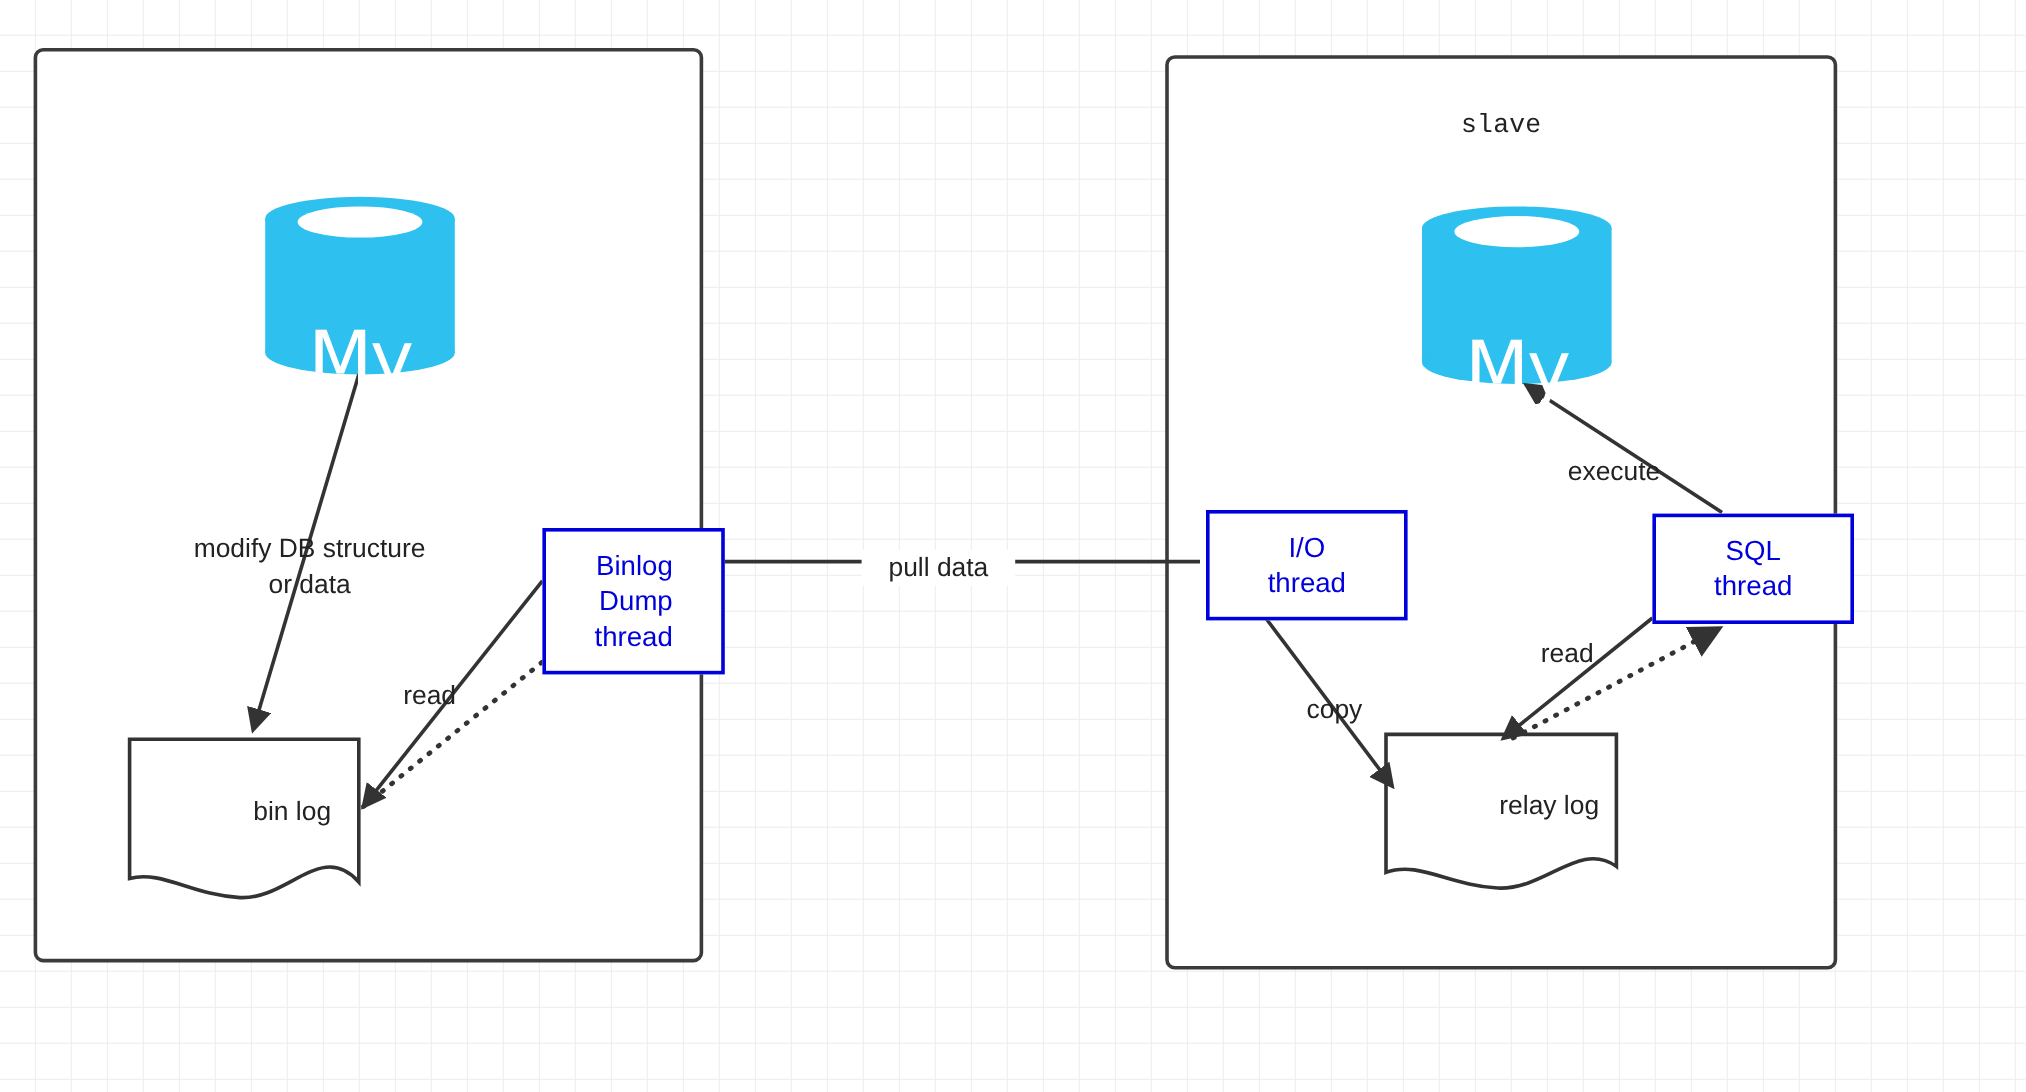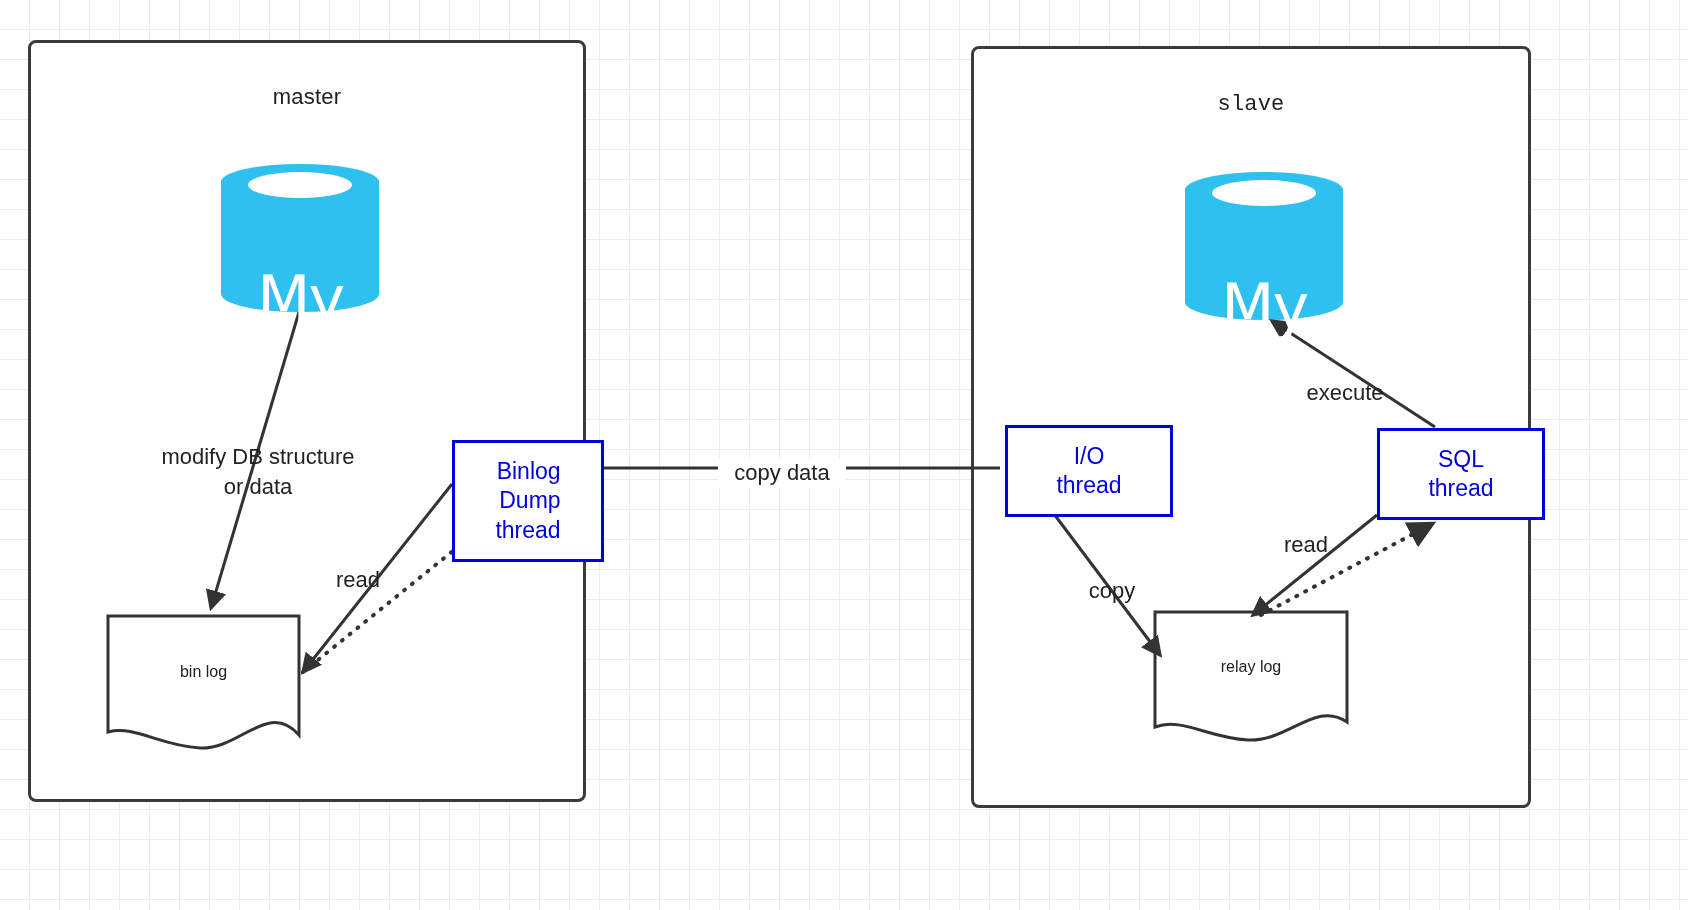--- a/index.html
+++ b/index.html
@@ -60,23 +60,24 @@
     position: absolute;
     font-size: 22px;
     color: #222222;
     text-align: center;
     white-space: pre-line;
     line-height: 1.35;
     background: transparent;
   }
   .doc-label {
     position: absolute;
-    font-size: 16px;
+    font-size: 22px;
     color: #222222;
     text-align: center;
+    margin-left: 40px;
   }
   .mysql-logo {
     position: absolute;
   }
   .mysql-logo .cyl-body {
     position: absolute;
     left: 0;
     top: 18px;
     width: 100%;
     height: calc(100% - 36px);
@@ -125,21 +126,20 @@
     line-height: 1;
     margin-top: 48px;
   }
 </style>
 </head>
 <body>
 
 <div id="canvas">
 
   <div class="container-box" style="left:28px; top:40px; width:558px; height:762px;"></div>
-  <div class="container-title" style="left:28px; top:84px; width:558px;">master</div>
 
   <div class="container-box" style="left:971px; top:46px; width:560px; height:762px;"></div>
   <div class="container-title" style="left:971px; top:92px; width:560px;font-family:Liberation Mono, monospace;">slave</div>
 
   <div class="mysql-logo" style="left:221px; top:164px; width:158px; height:148px;">
     <div class="cyl-body"></div>
     <div class="cyl-top"></div>
     <div class="cyl-bottom"></div>
     <div class="cyl-hole"></div>
     <div class="logo-text">My</div>
@@ -196,21 +196,21 @@
 
   <div class="doc-label" style="left:108px; top:663px; width:191px;">bin log</div>
 
   <div class="doc-label" style="left:1155px; top:658px; width:192px;">relay log</div>
 
   <div class="edge-label" style="left:128px; top:442px; width:260px;">modify DB structure
 or data</div>
 
   <div class="edge-label" style="left:310px; top:565px; width:96px;">read</div>
 
-  <div class="edge-label" style="left:718px; top:458px; width:128px; background:#ffffff;">copy data</div>
+  <div class="edge-label" style="left:718px; top:458px; width:128px; background:#ffffff;">pull data</div>
 
   <div class="edge-label" style="left:1062px; top:576px; width:100px;">copy</div>
 
   <div class="edge-label" style="left:1258px; top:530px; width:96px;">read</div>
 
   <div class="edge-label" style="left:1273px; top:378px; width:144px;">execute</div>
 
 </div>
 
 </body></html>

